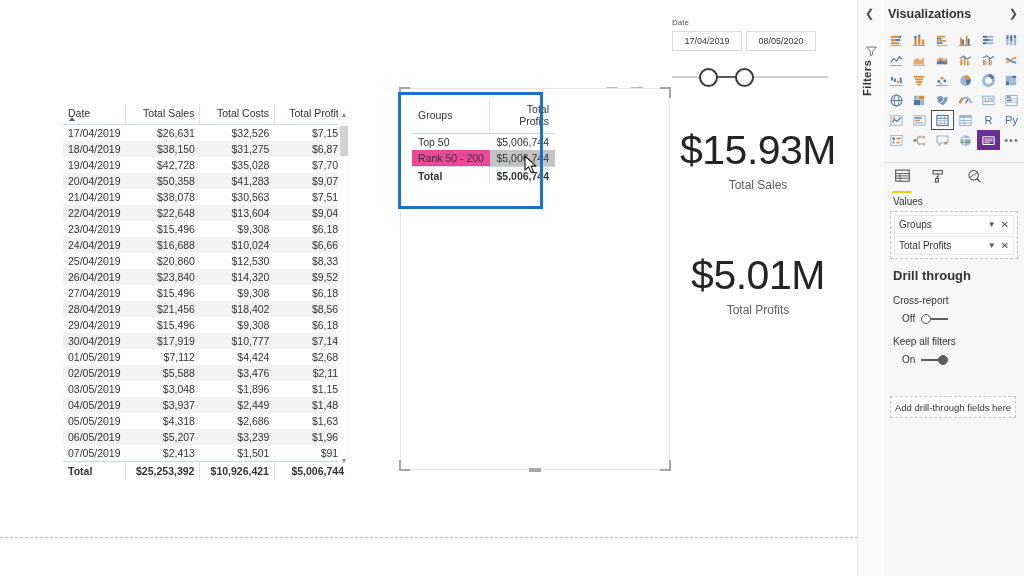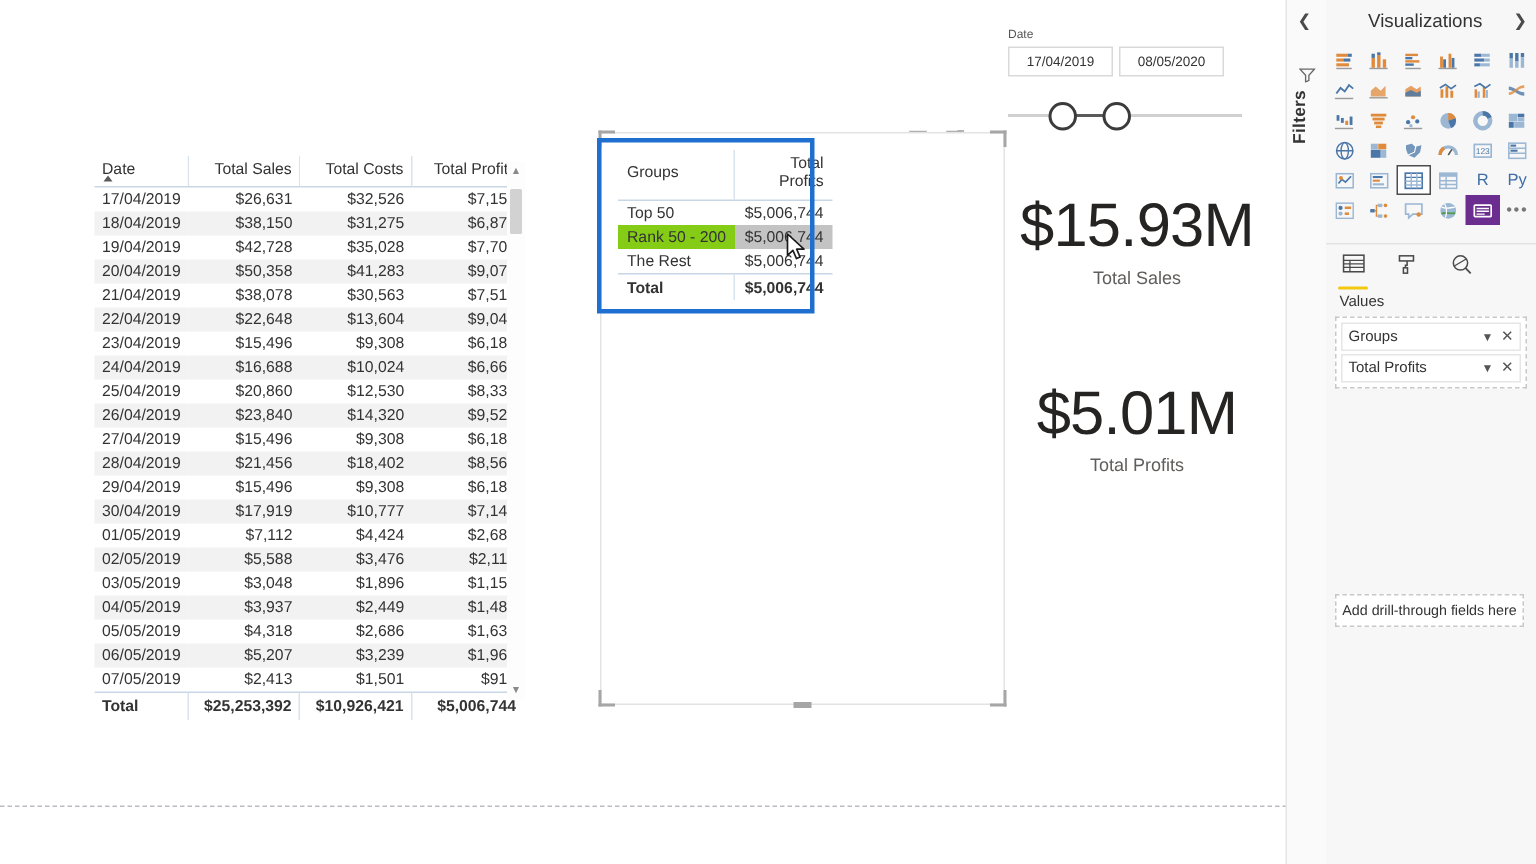--- a/index.html
+++ b/index.html
@@ -69,21 +69,21 @@
   #groups-table-wrap{position:absolute;left:12px;top:12px;}
   table.groups-table{border-collapse:collapse;table-layout:fixed;}
   table.groups-table th{
     font-size:10.5px;color:#333333;font-weight:400;text-align:left;
     padding:3px 6px 6px 6px;border-bottom:1px solid #c8d6e5;background:#fff;
   }
   table.groups-table th.num{text-align:right;}
   table.groups-table th+th{border-left:1px solid #d9e3ee;}
   table.groups-table td{font-size:10.5px;color:#333333;padding:2px 6px;white-space:nowrap;}
   table.groups-table td.num{text-align:right;}
-  table.groups-table tr.alt td{background:#84cc16;}
+  table.groups-table tr.alt td{background:#ec4899;}
   table.groups-table tr.sel td.num{background:#c3c3c3;}
   table.groups-table tr.total-row td{
     font-weight:bold;border-top:1px solid #c8d6e5;background:#fff;padding-top:3px;
   }
   table.groups-table tr.total-row td+td{border-left:1px solid #d9e3ee;}
   .gcol-a{width:62px;}
   .gcol-b{width:62px;}
 
   
   #groups-header-icons{position:absolute;left:605px;top:85px;display:flex;gap:11px;align-items:center;}
@@ -122,21 +122,21 @@
   #filters-strip{position:absolute;left:858px;top:0;width:26px;height:576px;background:#fafafa;border-right:1px solid #e6e6e6;}
   #filters-collapse{position:absolute;left:7px;top:7px;color:#4b4b4b;font-size:11px;}
   #filters-funnel{position:absolute;left:8px;top:42px;width:11px;height:11px;color:#666;}
   #filters-label{
     position:absolute;left:3px;top:60px;width:20px;
     writing-mode:vertical-rl;text-orientation:mixed;transform:rotate(180deg);
     font-size:11.5px;color:#333;font-weight:bold;letter-spacing:0.2px;
   }
   #viz-pane{position:absolute;left:884px;top:0;width:140px;height:576px;background:#f7f7f7;}
   #viz-header{position:relative;height:28px;}
-  #viz-title{position:absolute;left:4px;top:7px;font-size:12.5px;color:#333;font-weight:normal;margin-left:24px;}
+  #viz-title{position:absolute;left:4px;top:7px;font-size:12.5px;color:#333;font-weight:bold;}
   #viz-expand{position:absolute;right:6px;top:7px;font-size:11px;color:#4b4b4b;}
 
   #viz-gallery{
     position:absolute;left:1px;top:30px;width:138px;
     display:grid;grid-template-columns:repeat(6,23px);grid-auto-rows:20px;
     column-gap:0px;row-gap:0px;
   }
   .viz-icon{
     width:23px;height:20px;display:flex;align-items:center;justify-content:center;
     box-sizing:border-box;
@@ -389,24 +389,20 @@
             <th class="num">Total Profits</th>
           </tr>
         </thead>
         <tbody id="groups-table-body">
             <tr class="">
               <td>Top 50</td>
               <td class="num">$5,006,744</td>
             </tr>
             <tr class="alt sel">
               <td>Rank 50 - 200</td>
-              <td class="num">$5,006,744</td>
-            </tr>
-            <tr class="">
-              <td>The Rest</td>
               <td class="num">$5,006,744</td>
             </tr>
           </tbody>
         <tfoot>
           <tr class="total-row">
             <td>Total</td>
             <td class="num">$5,006,744</td>
           </tr>
         </tfoot>
       </table>
@@ -778,16 +774,37 @@
           <span class="well-x">✕</span>
         </div>
         <div class="well-item">
           <span class="well-name">Total Profits</span>
           <span class="well-chev">▼</span>
           <span class="well-x">✕</span>
         </div>
       </div>
   </div>
 
+  <div id="drill-section">
+    <div id="drill-title">Drill through</div>
+
+    <div class="drill-sub">Cross-report</div>
+    <div class="toggle-row">
+      <span class="toggle-state">Off</span>
+      <span class="tg off">
+        <span class="bar"></span>
+        <span class="knob"></span>
+      </span>
+    </div>
+
+    <div class="drill-sub">Keep all filters</div>
+    <div class="toggle-row">
+      <span class="toggle-state">On</span>
+      <span class="tg on">
+        <span class="bar"></span>
+        <span class="knob"></span>
+      </span>
+    </div>
+  </div>
 
   <div id="drill-dropzone">Add drill-through fields here</div>
 
 </div>
 
 </body></html>

